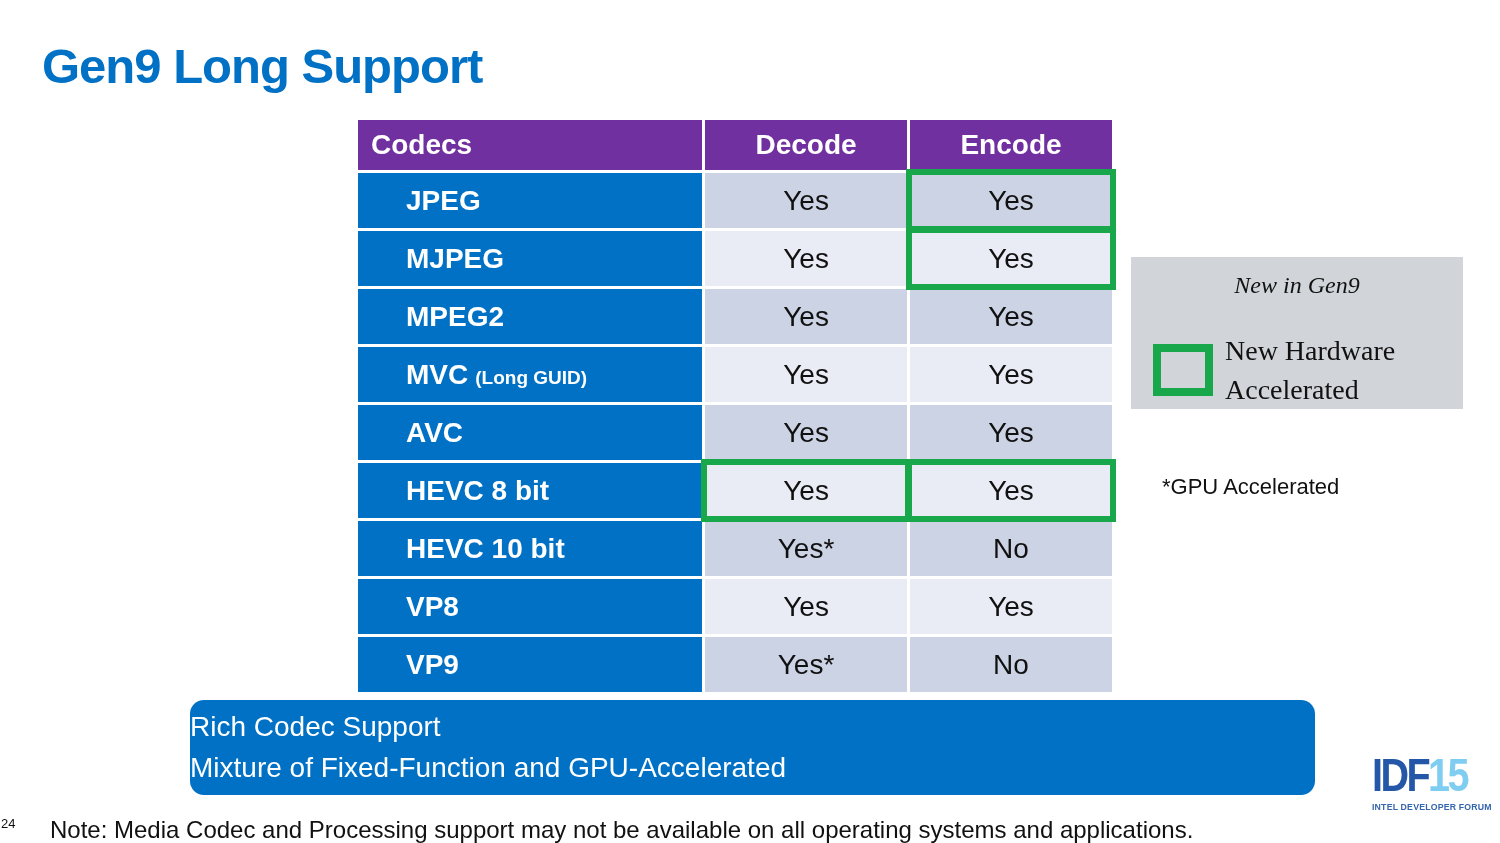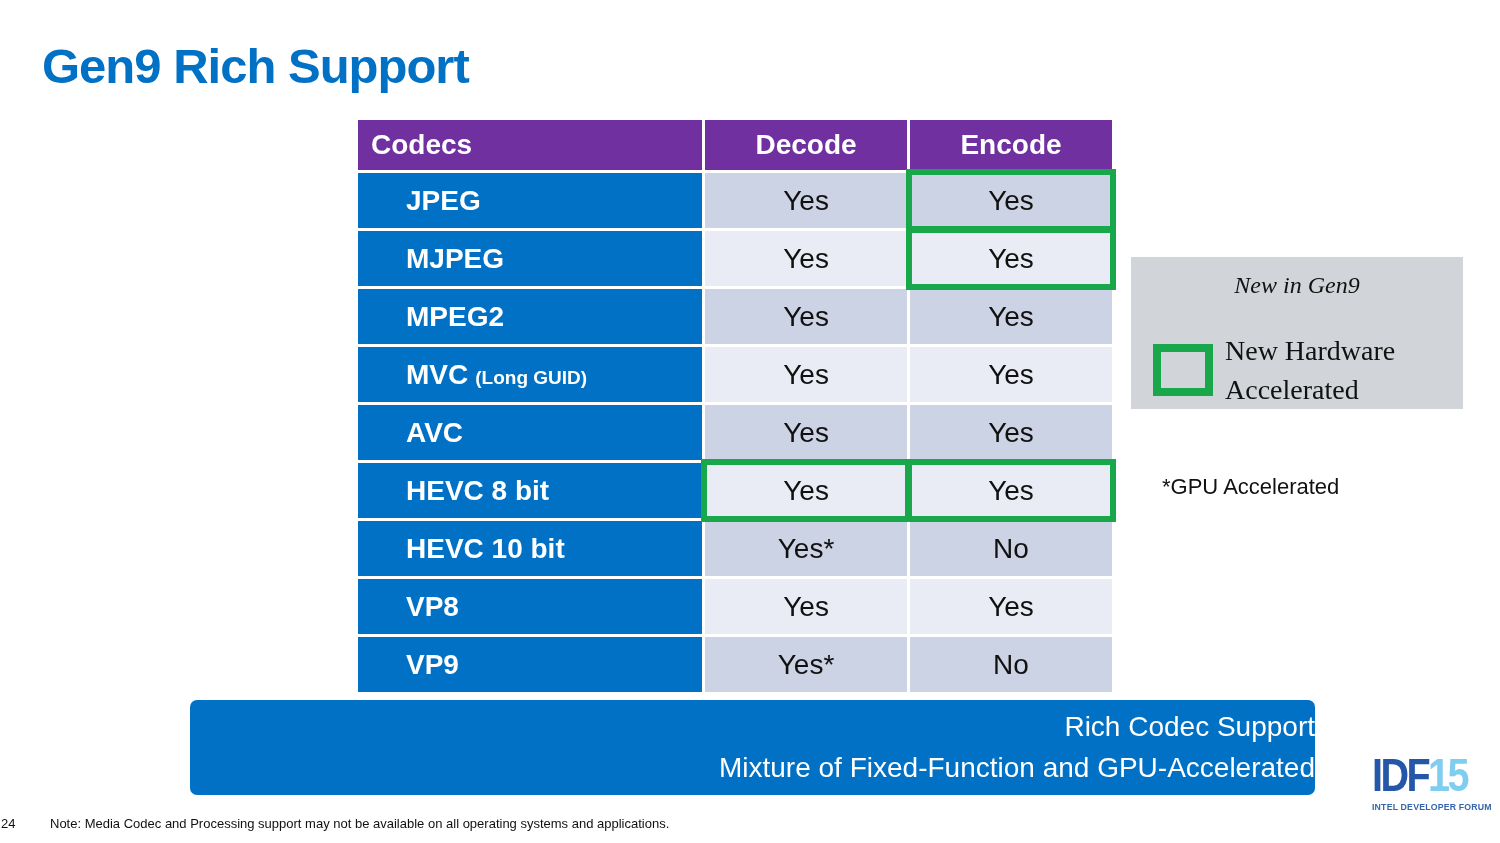--- a/index.html
+++ b/index.html
@@ -50,45 +50,45 @@
   .legend-row{display:flex;align-items:center;gap:12px;margin:32px 0 0 22px;}
   .legend-swatch{
     width:44px;height:36px;border:8px solid var(--highlight_green);
     flex:0 0 auto;background:transparent;box-sizing:content-box;
   }
   .legend-label{font-size:28px;line-height:1.4;max-width:225px;}
   .gpu-note{position:absolute;left:1162px;top:458px;font-size:22px;margin-top:16px;}
   
   .banner{
     position:absolute;left:190px;top:700px;width:1125px;height:95px;
-    background:var(--banner_blue);border-radius:7px;color:#fff;
-    display:flex;flex-direction:column;justify-content:center;align-items:flex-end;
+    background:var(--banner_blue);border-radius:14px;color:#fff;
+    display:flex;flex-direction:column;justify-content:center;align-items:flex-start;
     font-size:28px;line-height:1.45;
   }
   
   .page-num{position:absolute;left:1px;top:816px;font-size:13px;}
-  .footnote{position:absolute;left:50px;top:816px;font-size:13px;}
+  .footnote{position:absolute;left:50px;top:816px;font-size:24px;}
   
   .logo{position:absolute;left:1372px;top:752px;width:120px;}
   .logo-main{
     font-size:46px;font-weight:700;letter-spacing:-3px;line-height:1;
     transform:scaleX(0.86);transform-origin:left;white-space:nowrap;
   }
   .logo-idf{color:var(--logo_dark_blue);}
   .logo-year{color:var(--logo_light_blue);}
   .logo-sub{
     font-size:9.5px;font-weight:700;color:var(--logo_text_blue);
     letter-spacing:0.2px;white-space:nowrap;margin-top:3px;
     transform:scaleX(0.92);transform-origin:left;
   }
 </style>
 </head>
 <body>
 
-<h1 class="title">Gen9 Rich Support</h1>
+<h1 class="title">Gen9 Long Support</h1>
 
 <div class="table-wrap">
   <table>
     <colgroup>
       <col class="c-codecs">
         <col class="c-decode">
         <col class="c-encode">
     </colgroup>
     <thead>
       <tr>

